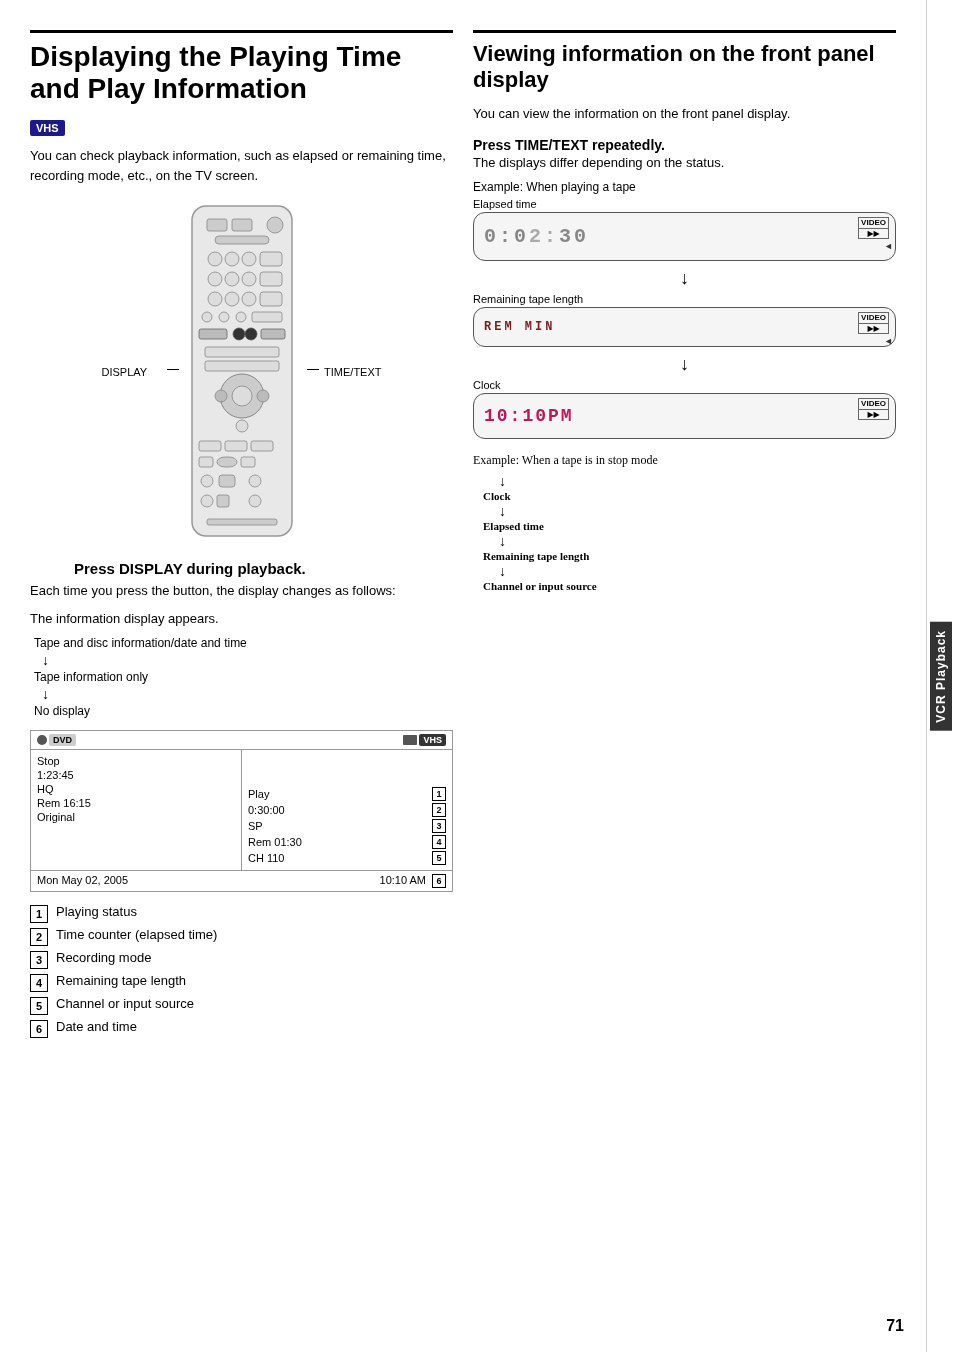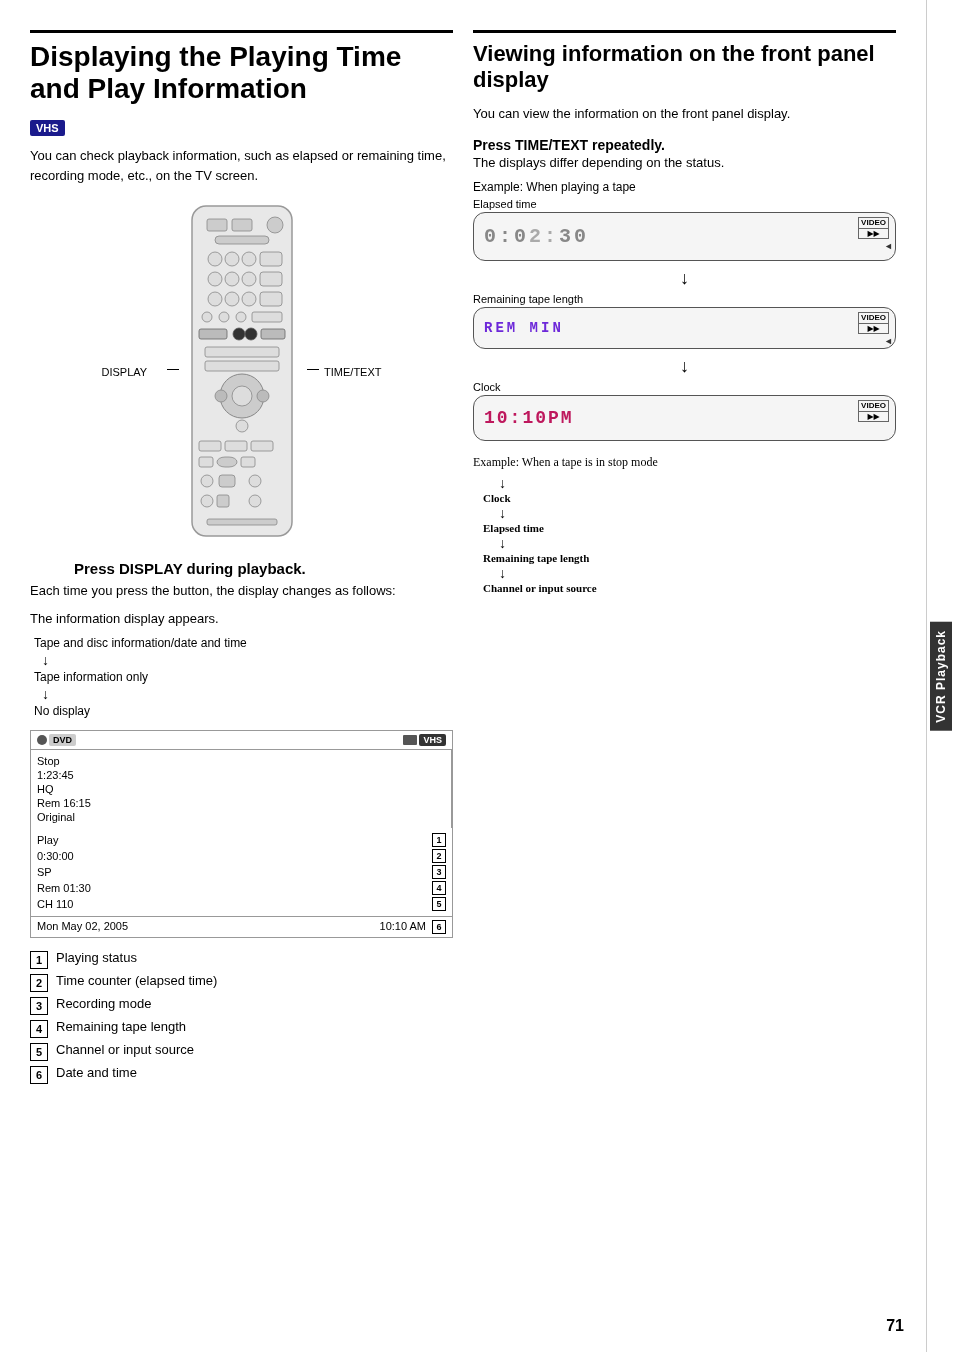--- a/index.html
+++ b/index.html
@@ -159,33 +159,33 @@
       background: #333;
       color: #fff;
       font-size: 9px;
       padding: 1px 4px;
       border-radius: 2px;
       font-weight: bold;
     }
 
     .info-display-body {
       display: flex;
-      flex-direction: column;
     }
 
     .info-display-left {
       flex: 1;
       padding: 4px 6px;
       border-right: 1px solid #999;
     }
 
     .info-display-right {
       flex: 1;
       padding: 4px 6px;
       position: relative;
+      margin-top: 32px;
     }
 
     .info-row {
       display: flex;
       justify-content: space-between;
       align-items: center;
       padding: 1px 0;
       font-size: 11px;
     }
 
@@ -564,21 +564,21 @@
           <div style="position:absolute; right:6px; top:4px;">
             <div style="border:1px solid #666; font-size:8px; font-weight:bold; padding:0 2px; text-align:center; line-height:1.2;">VIDEO</div>
             <div style="border:1px solid #666; border-top:none; font-size:8px; text-align:center; padding:0 2px;">▶▶</div>
           </div>
           <div style="position:absolute; right:2px; top:28px; font-size:9px; color:#333;">◄</div>
         </div>
         <div class="display-arrow">↓</div>
 
         <p class="display-label">Remaining tape length</p>
         <div class="display-screen">
-          <span class="display-digits" style="font-size:14px; color:#6d28d9; letter-spacing:3px;">REM  MIN</span>
+          <span class="display-digits" style="font-size:12px; color:#7f1d1d; letter-spacing:3px;">REM  MIN</span>
           <div style="position:absolute; right:6px; top:4px;">
             <div style="border:1px solid #666; font-size:8px; font-weight:bold; padding:0 2px; text-align:center; line-height:1.2;">VIDEO</div>
             <div style="border:1px solid #666; border-top:none; font-size:8px; text-align:center; padding:0 2px;">▶▶</div>
           </div>
           <div style="position:absolute; right:2px; top:28px; font-size:9px; color:#333;">◄</div>
         </div>
         <div class="display-arrow">↓</div>
 
         <p class="display-label">Clock</p>
         <div class="display-screen">

